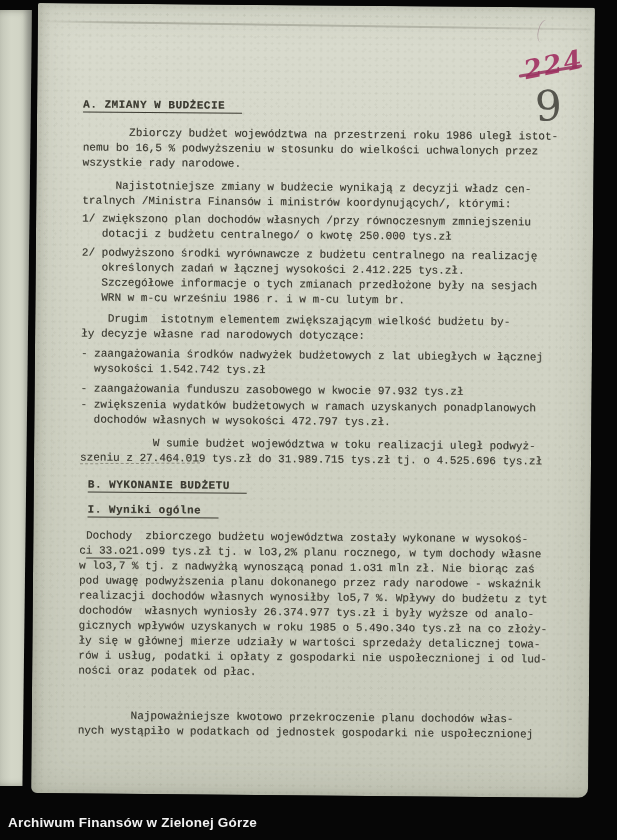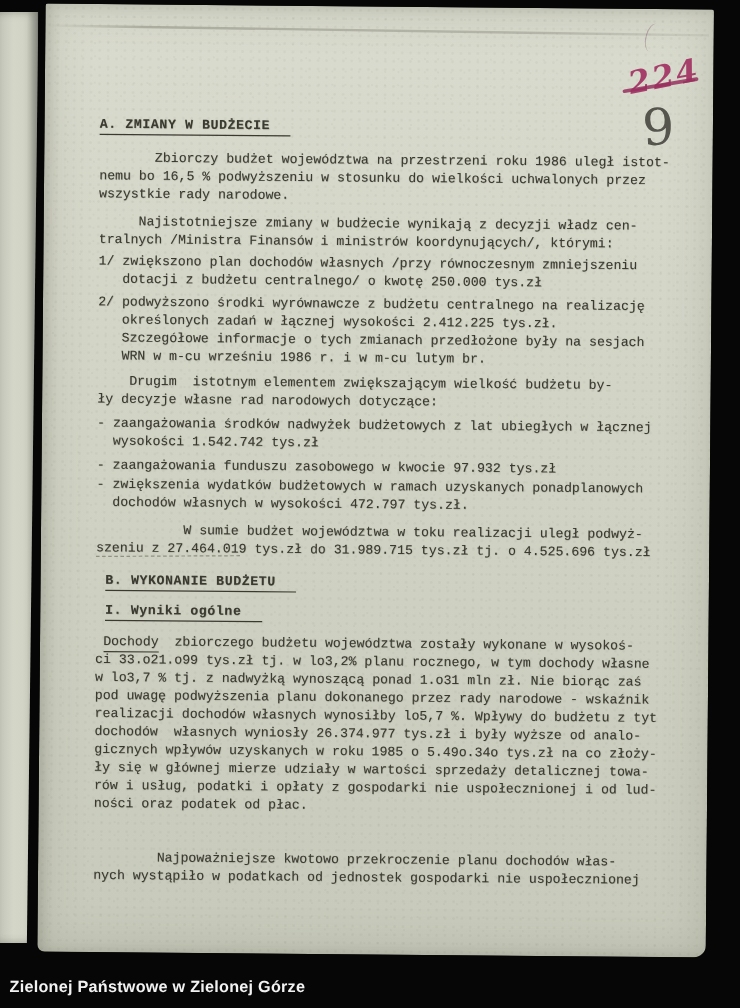--- a/index.html
+++ b/index.html
@@ -42,21 +42,21 @@
   }
   
   .textcol{
     position:absolute;left:46px;top:94px;width:480px;
     font-size:11px;line-height:15px;color:#3b3a31;
     text-shadow:0.3px 0.3px 0.6px rgba(59,58,49,.45);
   }
   .line{white-space:pre;}
   .heading .hu{font-weight:bold;border-bottom:1.4px solid currentColor;padding-bottom:1px;padding-right:10px;letter-spacing:.5px;}
   .hind{padding-left:8px;}
-  .useg{border-bottom:1.2px solid currentColor;padding-bottom:1px;}
+  .useg{border-bottom:1.2px solid currentColor;padding-bottom:16px;}
   .mt1{margin-top:1px}.mt3{margin-top:3px}.mt4{margin-top:4px}.mt5{margin-top:5px}
   .mt6{margin-top:6px}.mt8{margin-top:8px}.mt10{margin-top:10px}.mt11{margin-top:11px}
   .mt12{margin-top:12px}.mt13{margin-top:13px}.mt30{margin-top:30px}
   
   .hw-crossed{
     position:absolute;left:486px;top:42px;
     font-family:"DejaVu Serif",serif;font-style:italic;font-weight:700;
     font-size:26px;letter-spacing:2px;color:#a23363;
     transform:rotate(-12deg);opacity:.92;
   }
@@ -151,15 +151,15 @@
           <div class="line">rów i usług, podatki i opłaty z gospodarki nie uspołecznionej i od lud-</div>
           <div class="line">ności oraz podatek od płac.</div>
         </div>
       <div class="block mt30">
           <div class="line">        Najpoważniejsze kwotowo przekroczenie planu dochodów włas-</div>
           <div class="line">nych wystąpiło w podatkach od jednostek gospodarki nie uspołecznionej</div>
         </div>
     </div>
   </div>
 
-  <div class="watermark">Zielonej Państwowe w Zielonej Górze</div>
+  <div class="watermark">Archiwum Finansów w Zielonej Górze</div>
 
 </div>
 
 </body></html>

